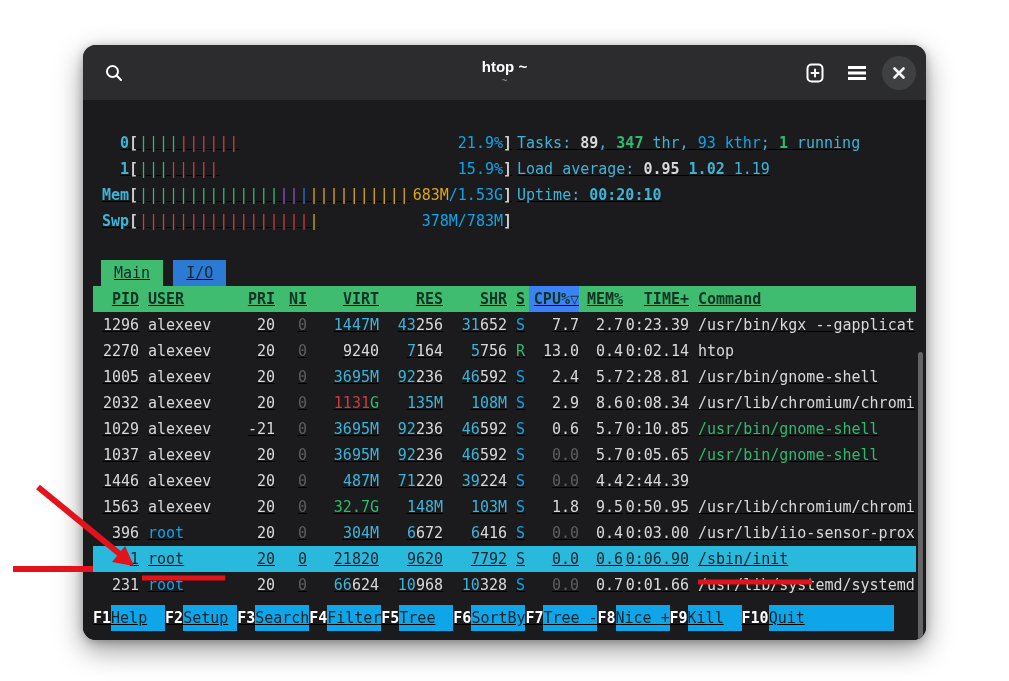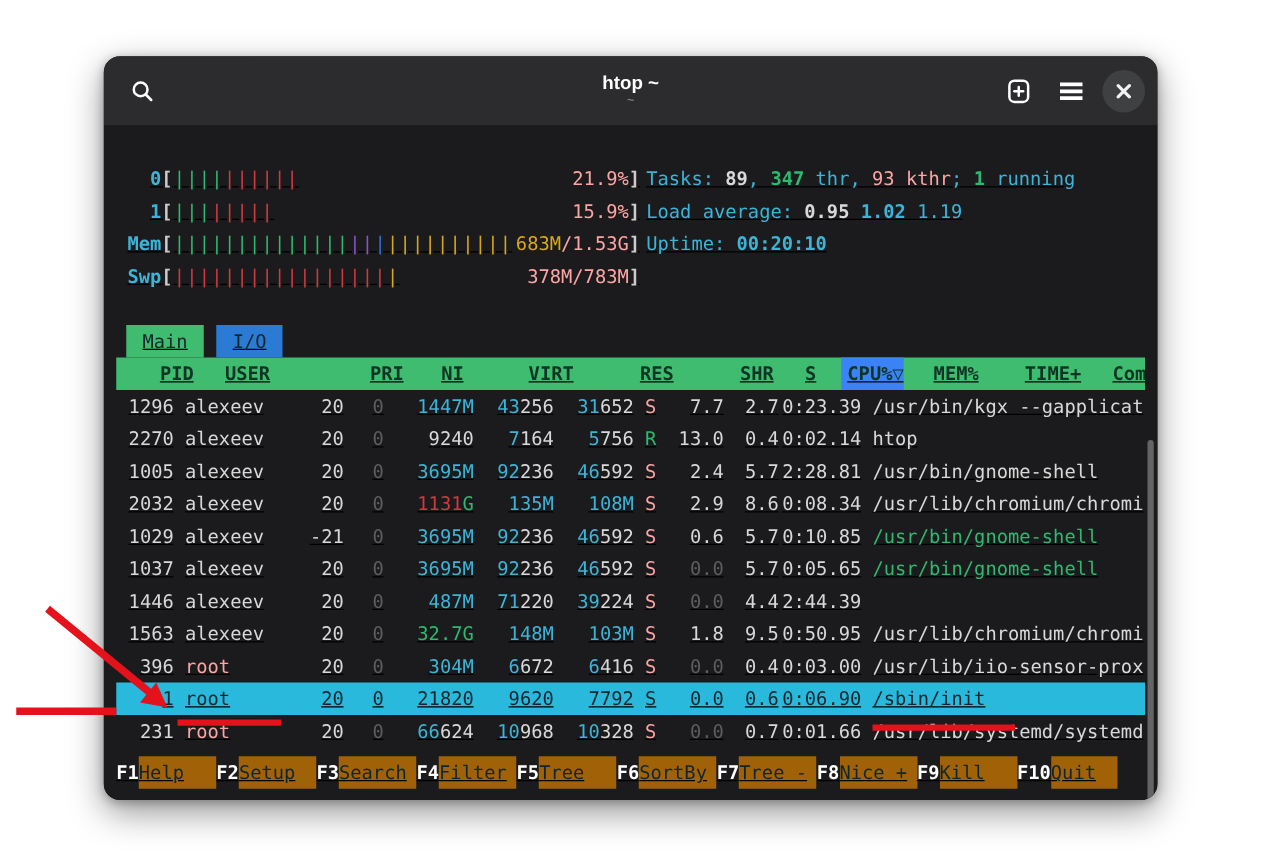--- a/index.html
+++ b/index.html
@@ -17,55 +17,55 @@
   .tb-btn { width:34px; height:34px; display:flex; align-items:center; justify-content:center; border-radius:50%; }
   .tb-left { margin-left:14px; }
   .tb-right { position:absolute; right:10px; top:0; height:100%; display:flex; align-items:center; gap:8px; }
   .close-btn { background:#3f4041; }
 
   
   .term { position:relative; height:540px; background:#1b1b1d; padding:30px 10px 0 10px;
     font-family:"DejaVu Sans Mono", monospace; font-size:15px; line-height:26px; color:#d8d8d8; }
   .sg { white-space:pre; }
   .bold { font-weight:bold; }
-  .cw{color:#d8d8d8} .ccy{color:#3cb4d8} .cgr{color:#2db96f} .cdim{color:#fca5a5}
+  .cw{color:#d8d8d8} .ccy{color:#3cb4d8} .cgr{color:#2db96f} .cdim{color:#0ea5e9}
   .cdk{color:#5e5e5e} .cred{color:#cf3a3f} .cyel{color:#d9a717} .cpur{color:#8a52c9} .cblu{color:#2f6fd0}
 
   .top-area { display:flex; }
   .meters { width:420px; }
   .mline { display:flex; height:26px; }
   .mlabel { width:36px; text-align:right; white-space:pre; }
   .mbr { width:10px; color:#cccccc; font-weight:bold; }
   .mbars { flex:1; position:relative; overflow:hidden; letter-spacing:1px; white-space:pre; }
   .mval { position:absolute; right:0; top:0; letter-spacing:0; }
   .info { flex:1; padding-left:4px; }
   .iline { height:26px; white-space:pre; }
   .spacer { height:26px; }
 
   .tabs { display:flex; height:26px; margin-left:8px; gap:10px; }
   .tab { padding:0 13px; color:#10282e; white-space:pre; }
   .tab-active { background:#3fbc70; }
   .tab-io { background:#2b7bd4; }
 
   .thead { display:flex; height:26px; background:#3fbc70; color:#0e3424; font-weight:bold; }
-  .thead .hc { color:#0e3424; white-space:pre;margin-left:16px; }
+  .thead .hc { color:#0e3424; white-space:pre; }
   .hc-sorted { background:#3b82f6; }
   .prow { display:flex; height:26px;align-items:flex-end; }
   .psel { background:#29b9dc; }
   .psel .sg { color:#10262e !important; }
   .cell { white-space:pre; overflow:hidden; }
   .num { text-align:right; }
   .col-pid{width:46px} .col-user{width:98px;padding-left:9px} .col-pri{width:38px}
   .col-ni{width:32px} .col-virt{width:72px} .col-res{width:64px} .col-shr{width:64px}
   .col-s{width:22px;padding-left:9px} .col-cpu{width:50px} .col-mem{width:44px}
   .col-time{width:66px} .col-cmd{flex:1;padding-left:9px}
 
   .fbar { display:flex; height:26px; margin-top:7px; padding-right:22px; }
   .fk { color:#ffffff; font-weight:bold; white-space:pre; }
-  .fl { background:#a16207; color:#10262e; width:62px; white-space:pre; overflow:hidden; }
+  .fl { background:#0ea5e9; color:#10262e; width:54px; white-space:pre; overflow:hidden; }
   .fl-last { flex:1; }
 
   .scrollbar { position:absolute; right:3px; top:252px; width:5px; height:330px; background:#7d7d7d; opacity:.75; border-radius:3px; }
 
   .annot { position:absolute; left:0; top:0; pointer-events:none; z-index:50; }
 </style>
 </head>
 <body>
 
 <div class="stage">

